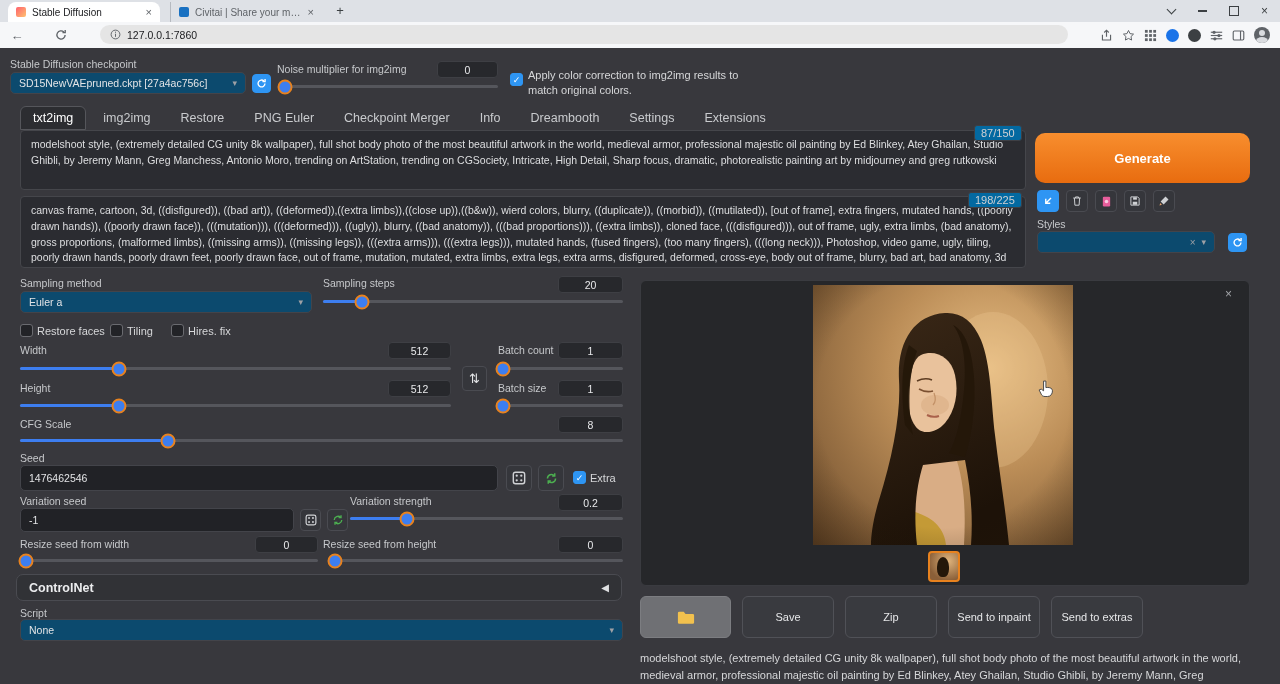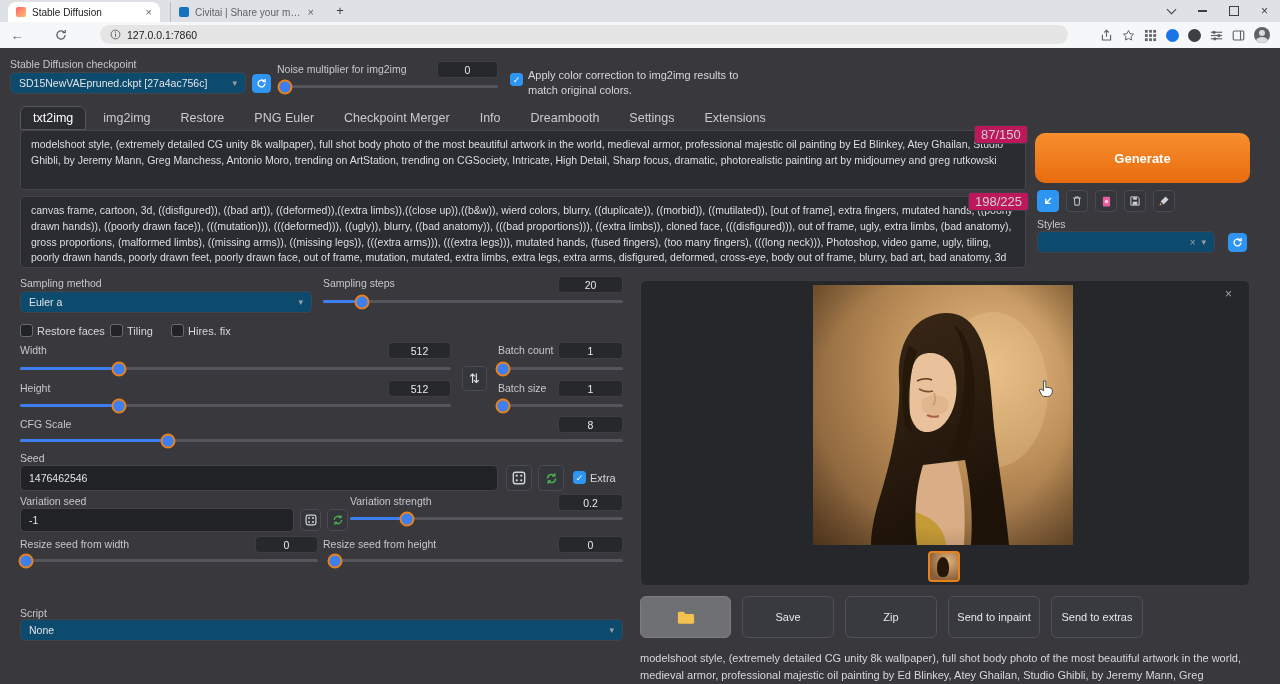--- a/index.html
+++ b/index.html
@@ -55,21 +55,21 @@
   .cb.on{background:#2e95f3;border-color:#2e95f3;}
   .cblbl{position:absolute;font-size:11px;color:#d6d7d9;white-space:nowrap;}
   .iconbtn{position:absolute;background:#35363b;border:1px solid #4a4b51;border-radius:4px;
     display:flex;align-items:center;justify-content:center;box-sizing:border-box;}
   .iconbtn.blue{background:#2e95f3;border-color:#2e95f3;}
   .tabs{position:absolute;left:20px;top:58px;display:flex;gap:4px;font-size:12.5px;color:#c9cbce;}
   .tabitem{padding:4px 12px;border:1px solid transparent;border-radius:6px 6px 0 0;}
   .tabitem.active{background:#2c2d31;border-color:#55565b;color:#fff;}
   .prompt{position:absolute;left:20px;width:1006px;background:#2b2c31;border:1px solid #45464b;border-radius:4px;
     padding:6px 10px;font-size:10.5px;line-height:1.5;color:#dedfe1;overflow:hidden;box-sizing:border-box;}
-  .counter{position:absolute;font-size:13px;background:#be185d;border:1px solid #3e3f44;border-radius:3px;
+  .counter{position:absolute;font-size:11px;background:#0369a1;border:1px solid #3e3f44;border-radius:3px;
     padding:1px 6px;color:#cfd0d3;z-index:3;}
   .genbtn{position:absolute;left:1035px;top:85px;width:215px;height:50px;border-radius:10px;
     background:linear-gradient(180deg,#f88e2e,#e86c0f);display:flex;align-items:center;justify-content:center;
     font-size:13px;font-weight:bold;color:#fff;}
   .accordion{position:absolute;left:16px;top:526px;width:606px;height:27px;border:1px solid #4a4b51;
     border-radius:7px;background:#313236;display:flex;align-items:center;padding:0 12px;box-sizing:border-box;}
   .accordion .ttl{font-size:12.5px;font-weight:bold;color:#ecedef;}
   .accordion .arr{margin-left:auto;font-size:10px;color:#dfe0e2;}
   .gallery{position:absolute;left:640px;top:232px;width:610px;height:306px;background:#26272a;
     border:1px solid #3a3b40;border-radius:6px;box-sizing:border-box;}
@@ -386,20 +386,24 @@
       <div class="fill" style="width:2%"></div>
         <div class="thumb" style="left:2%"></div>
     </div>
     <div class="lbl" style="left:323px;top:490px">Resize seed from height</div>
     <div class="numbox" style="left:558px;top:488px;width:65px">0</div>
     <div class="slider" style="left:329px;top:511px;width:294px">
       <div class="fill" style="width:2%"></div>
         <div class="thumb" style="left:2%"></div>
     </div>
 
+    <div class="accordion">
+      <span class="ttl">ControlNet</span>
+      <span class="arr">◀</span>
+    </div>
 
     <div class="lbl" style="left:20px;top:559px">Script</div>
     <div class="dd" style="left:20px;top:571px;width:603px">
       <span>None</span>
       <span class="arr">▾</span>
     </div>
 
     <div class="gallery">
       <div class="outimg">
         <svg viewBox="0 0 260 260" width="260" height="260">

